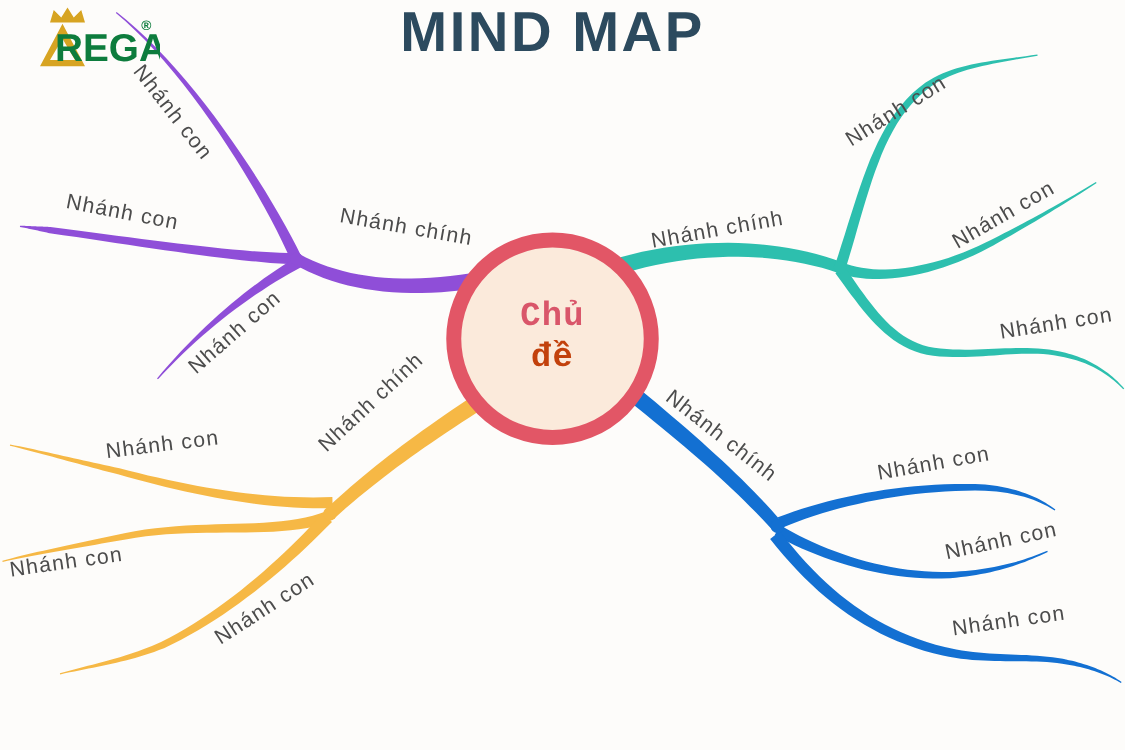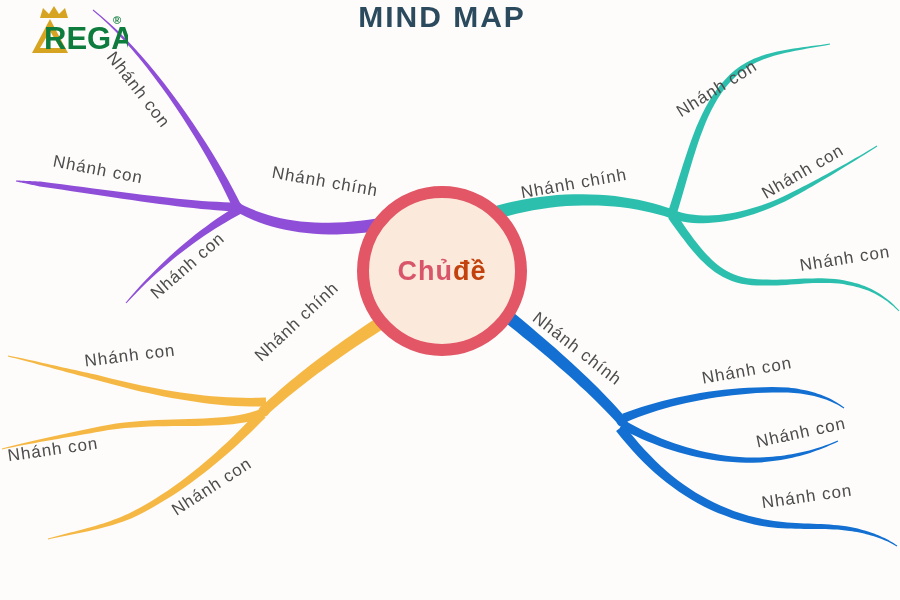--- a/index.html
+++ b/index.html
@@ -4,31 +4,32 @@
 <style>
   html,body{margin:0;padding:0;background:#fdfcfa;}
   .stage{
     position:relative;width:900px;height:600px;overflow:hidden;
     background:#fdfcfa;font-family:"Liberation Sans",sans-serif;
   }
   svg.branches{position:absolute;left:0;top:0;}
   
   .title{
     position:absolute;top:0;left:0;width:884px;text-align:center;margin:0;
-    font-size:30px;font-weight:bold;letter-spacing:2px;color:#2c4a5e;
+    font-size:45px;font-weight:bold;letter-spacing:2px;color:#2c4a5e;
   }
   
   .logo{position:absolute;left:10px;top:4px;}
   
   .center-node{
     position:absolute;left:442px;top:271px;width:146px;height:146px;
     margin-left:-85px;margin-top:-85px;border-radius:50%;
     border:12px solid #e25666;background:#fbeadb;
-    display:flex;flex-direction:row;align-items:center;justify-content:center;
+    display:flex;flex-direction:column;align-items:center;justify-content:center;
     z-index:3;
+    font-family:Liberation Mono, monospace;
   }
   .center-node span{
     font-size:27px;font-weight:bold;color:#d9566a;line-height:1.22;letter-spacing:1px;
   }
   
   .lbl{
     position:absolute;white-space:nowrap;z-index:2;
     color:#4c4c4c;font-size:17px;letter-spacing:1px;
     transform:translate(-50%,-50%) rotate(var(--r,0deg));
   }

